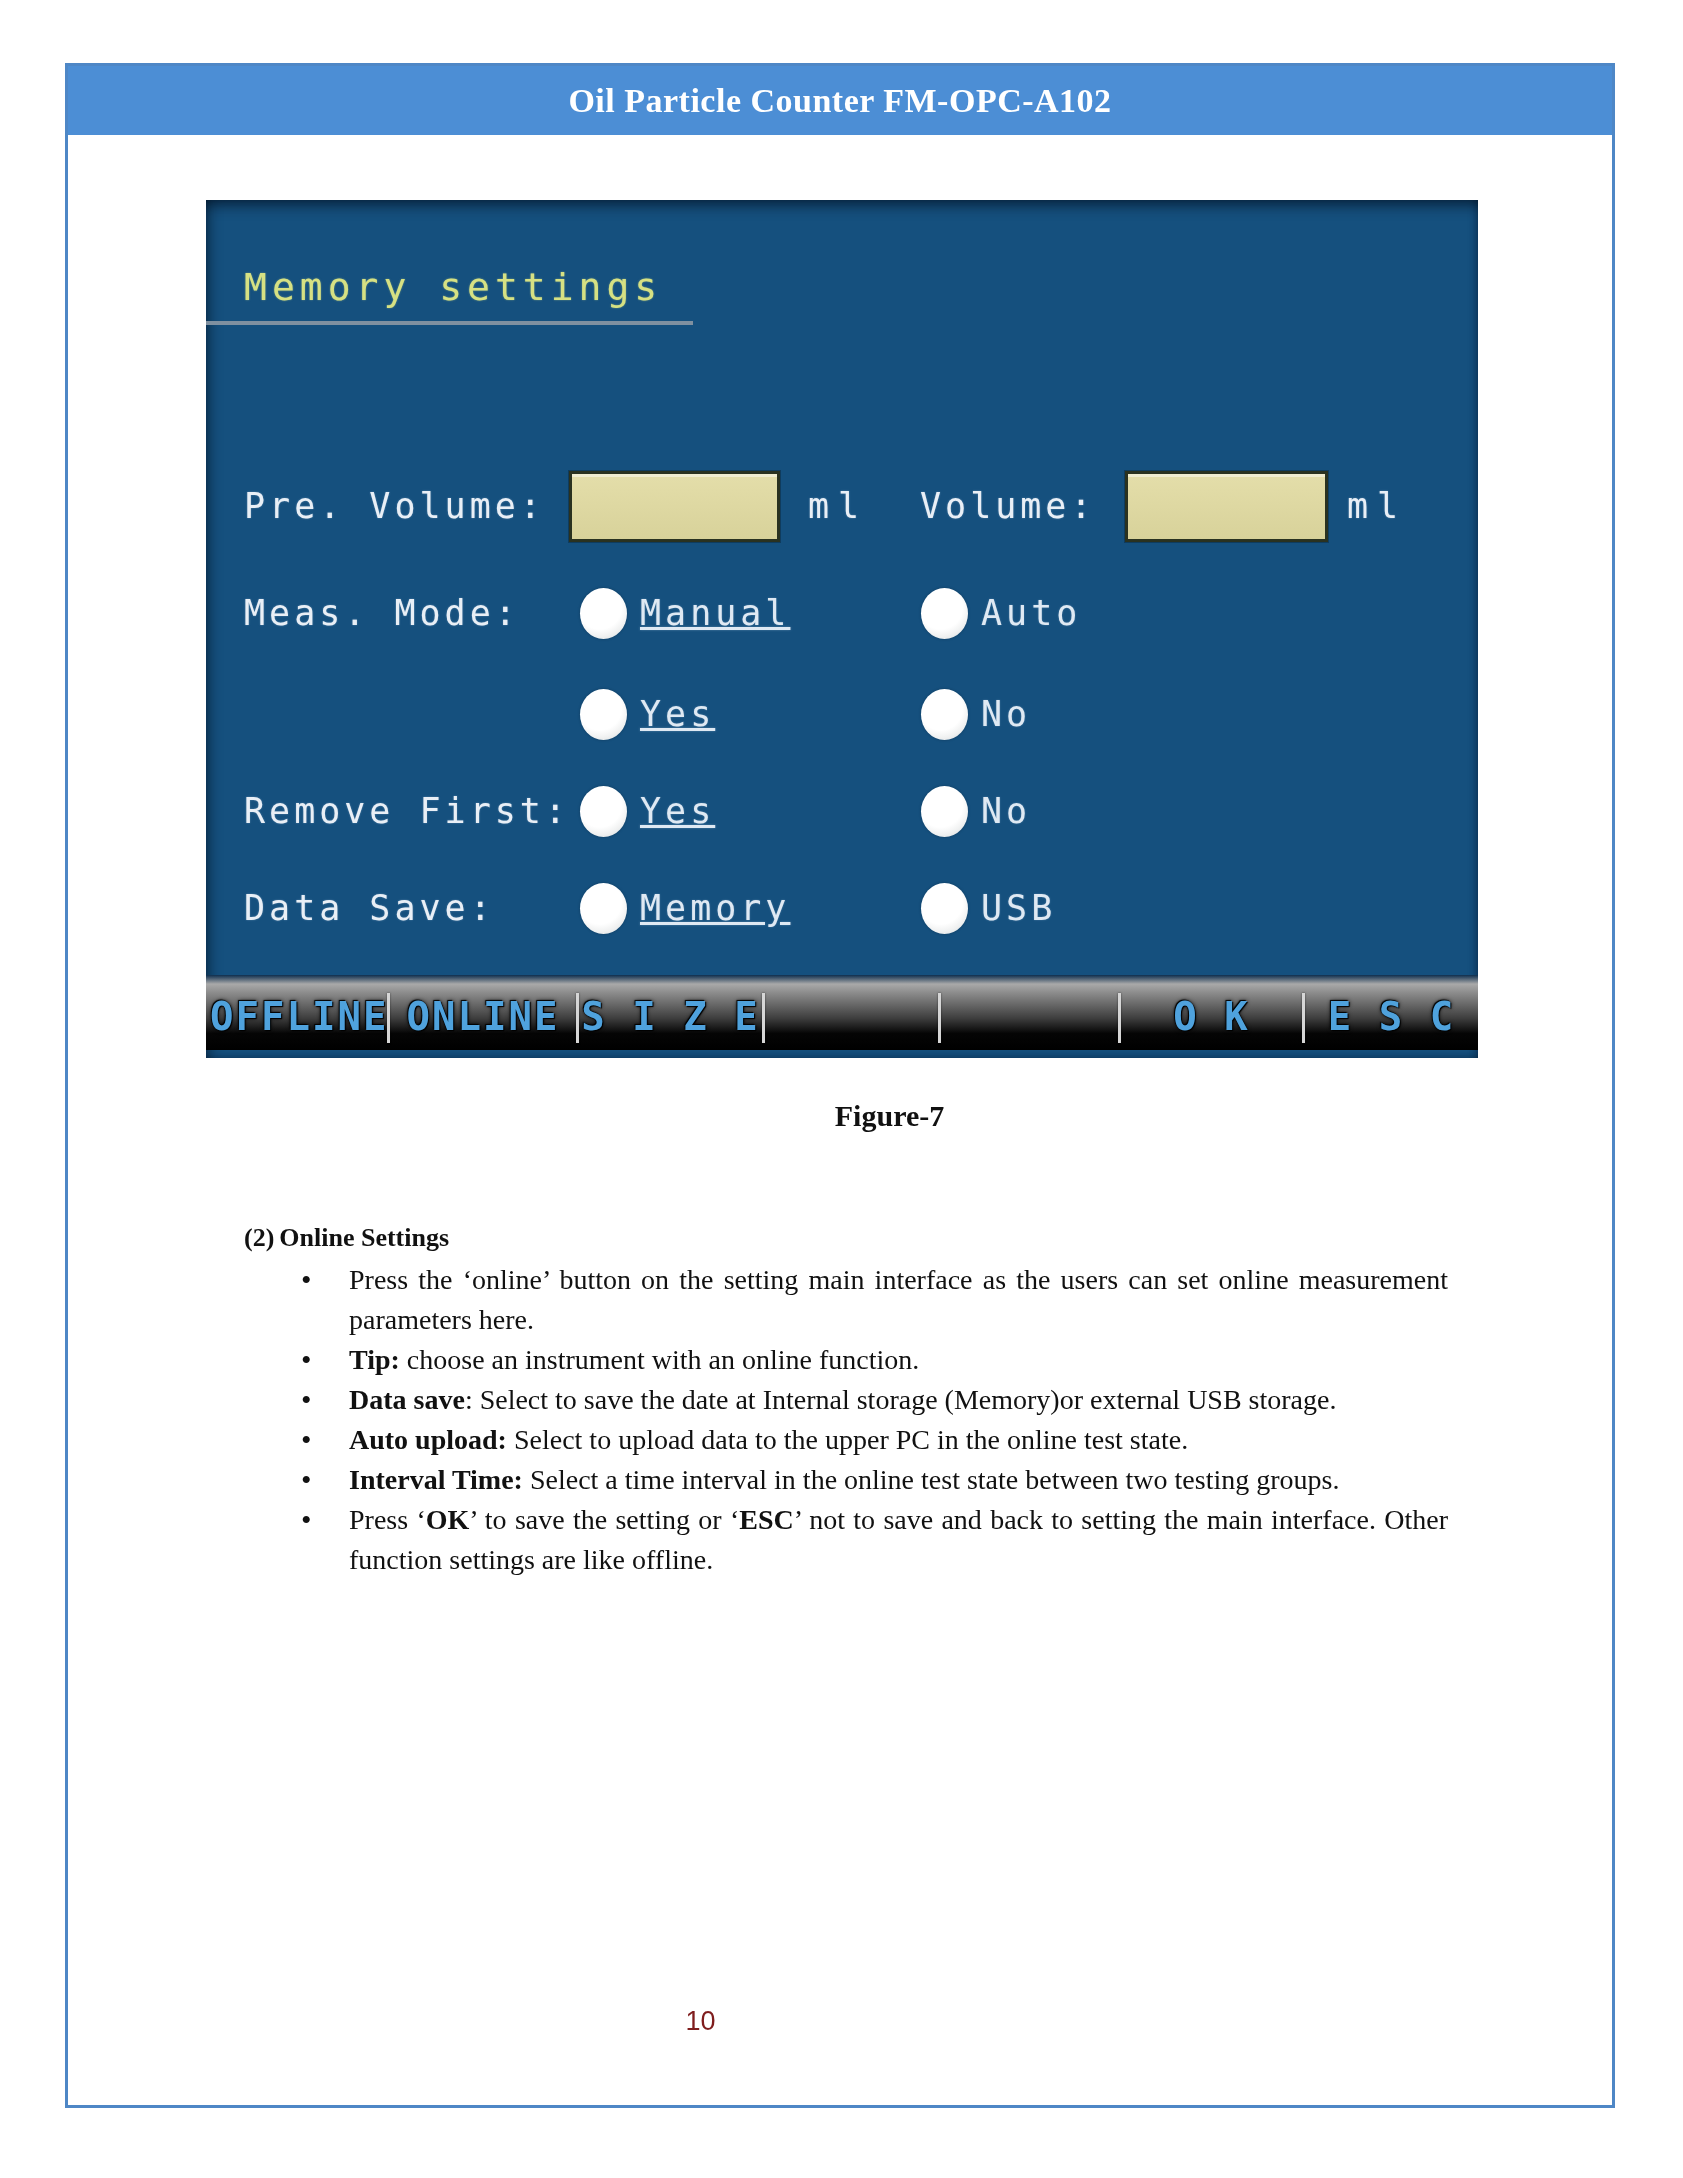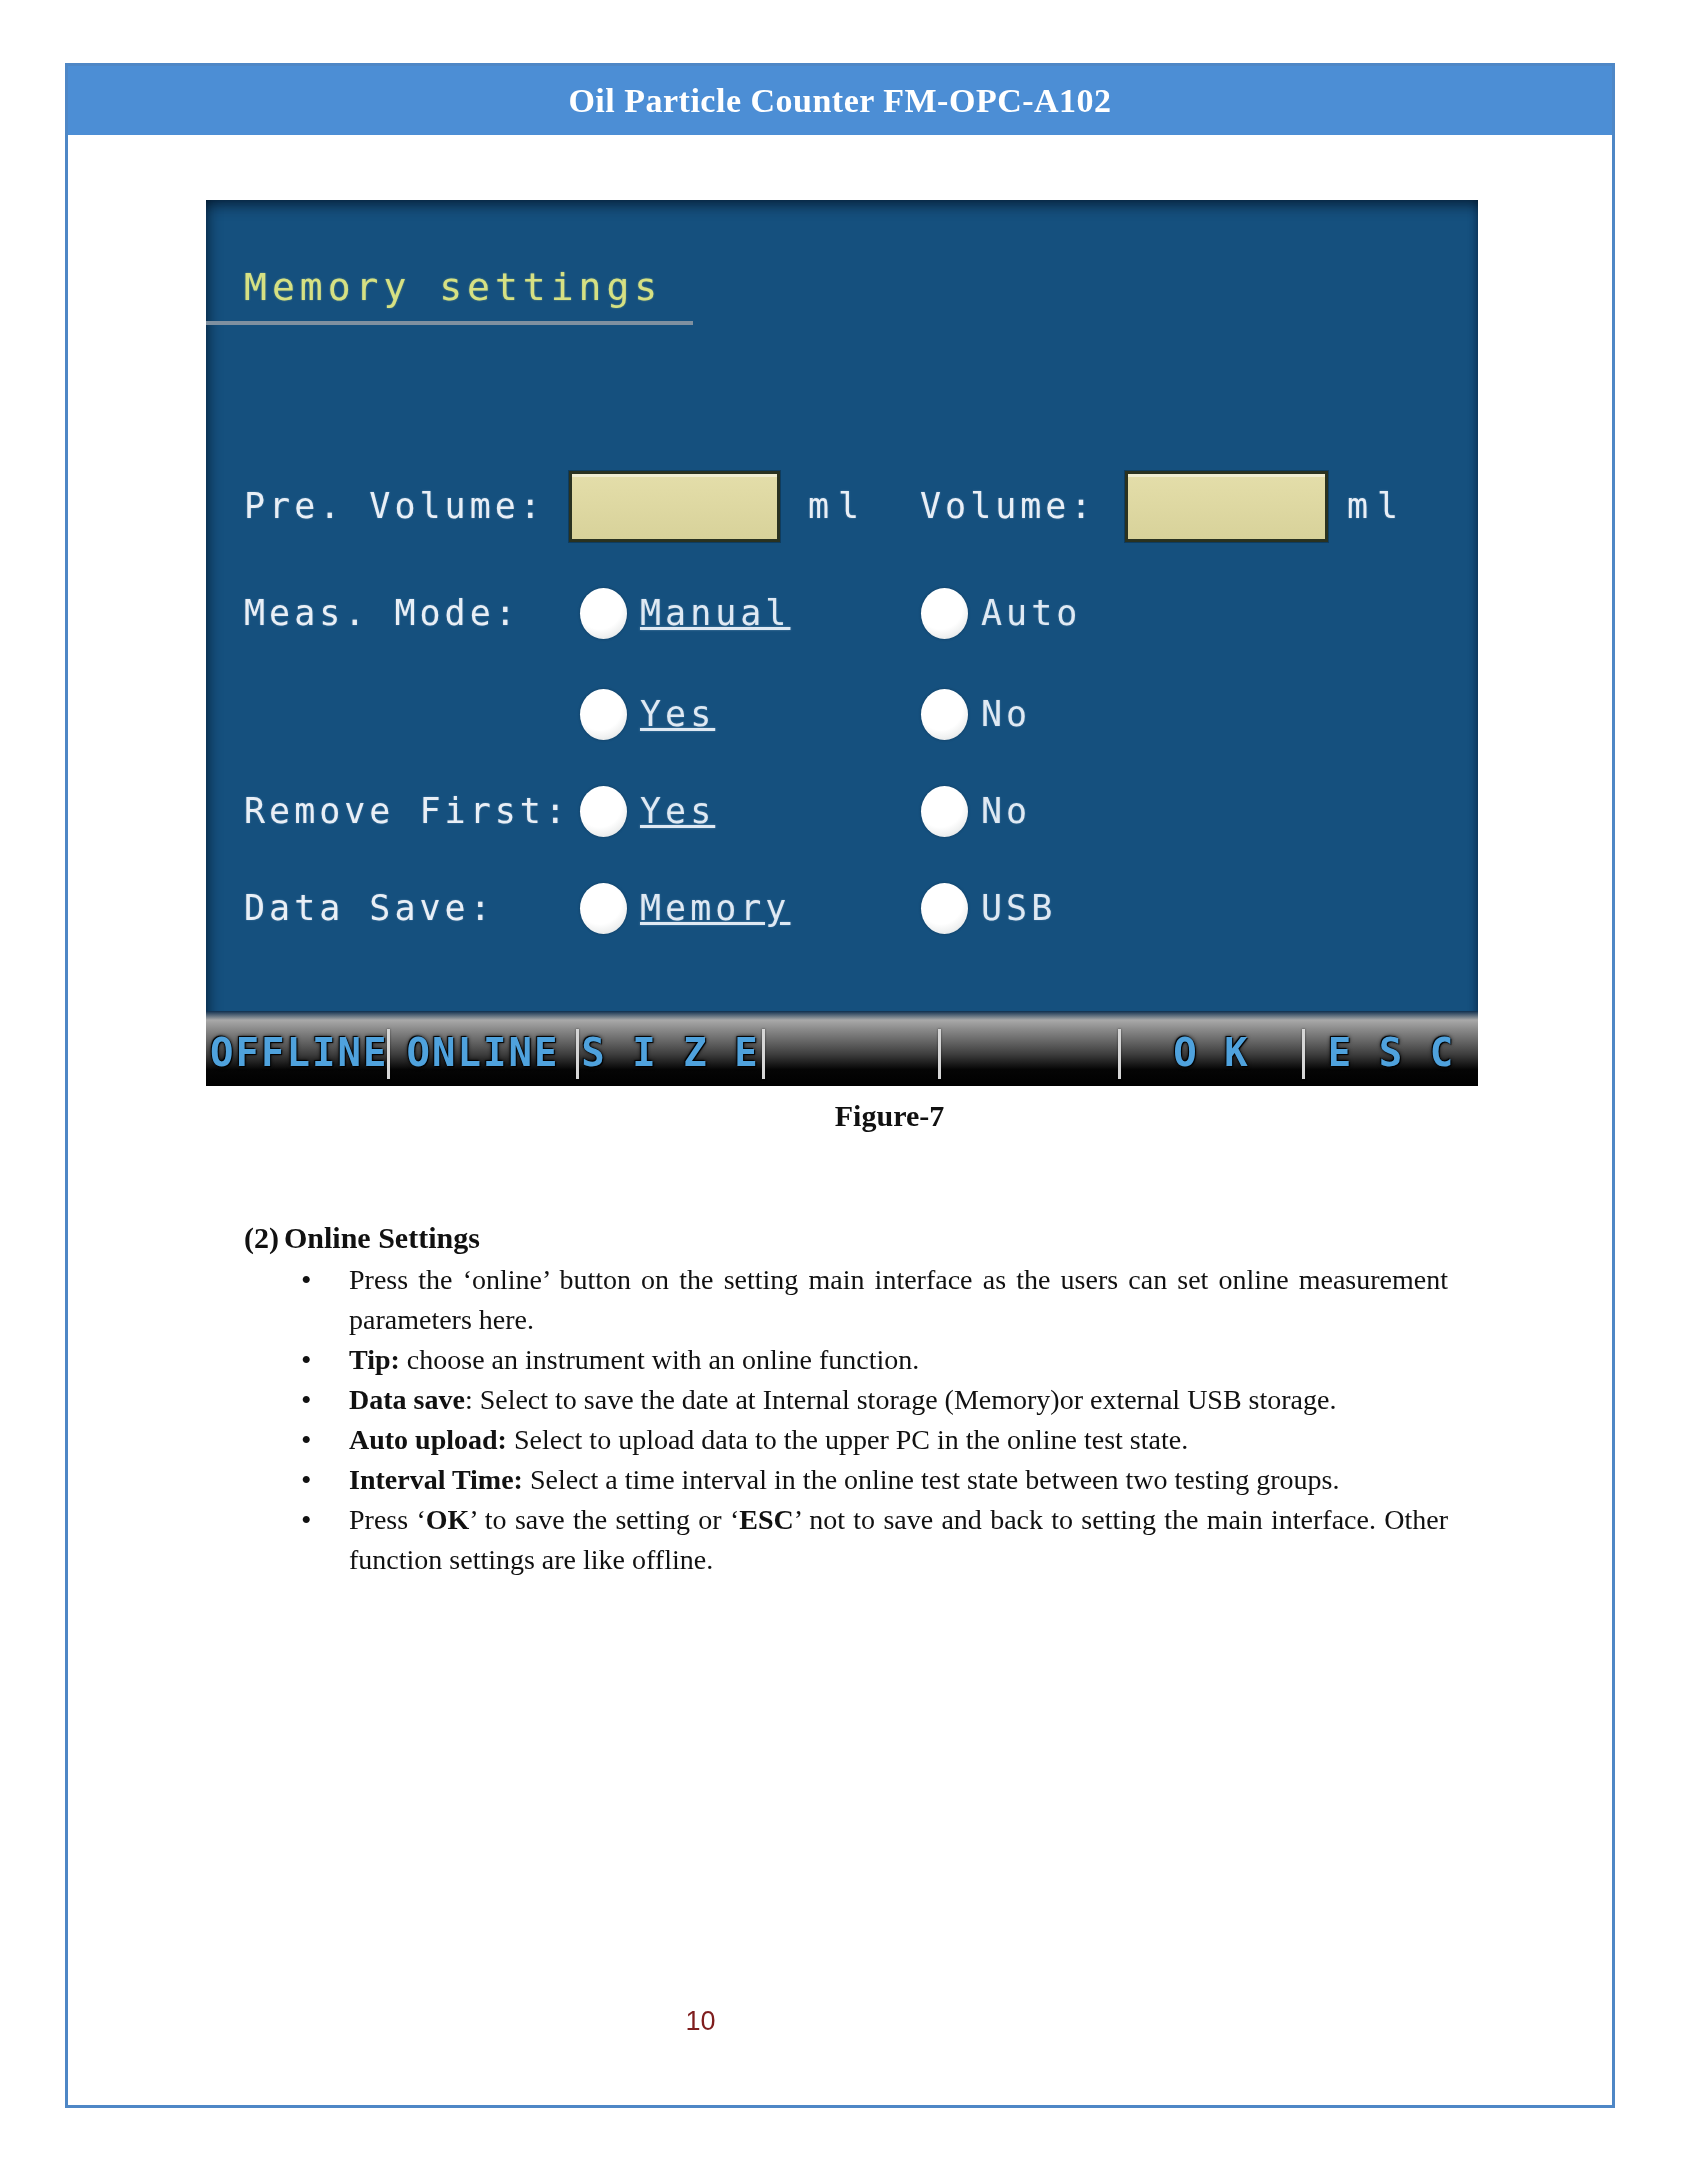--- a/index.html
+++ b/index.html
@@ -76,21 +76,21 @@
     position:absolute;top:0;line-height:71px;font-size:35px;letter-spacing:4px;
     color:#dfe9f3;white-space:nowrap;text-shadow:0 0 2px rgba(220,235,255,.3);
   }
   .opt-1{left:434px;text-decoration:underline;}
   .opt-2{left:775px;}
   
   .menu-bar{
     position:absolute;left:0;top:775px;width:1272px;height:75px;
     background:linear-gradient(#0e2e4e, #a9a9a9 12%, #8b8b8b 24%, #3d3d3d 58%, #050505 78%, #000000);
     display:flex;align-items:stretch;
-    font-family:"DejaVu Sans Mono",monospace;font-weight:bold;margin-top:36px;
+    font-family:"DejaVu Sans Mono",monospace;font-weight:bold;
   }
   .menu-slot{
     box-sizing:border-box;display:flex;align-items:center;justify-content:center;
     color:#4fa2dd;font-size:39px;letter-spacing:2px;white-space:nowrap;
     text-shadow:0 0 4px rgba(0,0,0,.95), 1px 1px 1px #000, -1px -1px 1px #000;
     padding-top:8px;
   }
   .slot-offline{width:181px;justify-content:flex-start;padding-left:4px;}
   .slot-online{width:186px;}
   .slot-size{width:183px;}
@@ -103,21 +103,21 @@
     box-shadow:0 0 2px rgba(0,0,0,.6);
   }
   
   .figure-caption{
     position:absolute;left:0;top:1099px;width:1683px;text-align:center;
     font-weight:bold;font-size:30px;color:#111111;padding-left:48px;
   }
   
   .content-block{position:absolute;left:244px;top:1216px;width:1204px;}
   .content-heading{
-    font-weight:bold;font-size:30px;line-height:44px;color:#111111;white-space:nowrap;
+    font-weight:bold;font-size:26px;line-height:44px;color:#111111;white-space:nowrap;
   }
   .content-heading .h-num{margin-right:5px;}
   .bullet-list{margin:0;padding:0;list-style:none;}
   .bullet-item{
     position:relative;padding-left:105px;font-size:28px;line-height:40px;
     text-align:justify;color:#111111;
   }
   .bullet-dot{
     position:absolute;left:57px;top:0;font-size:30px;line-height:40px;
   }

